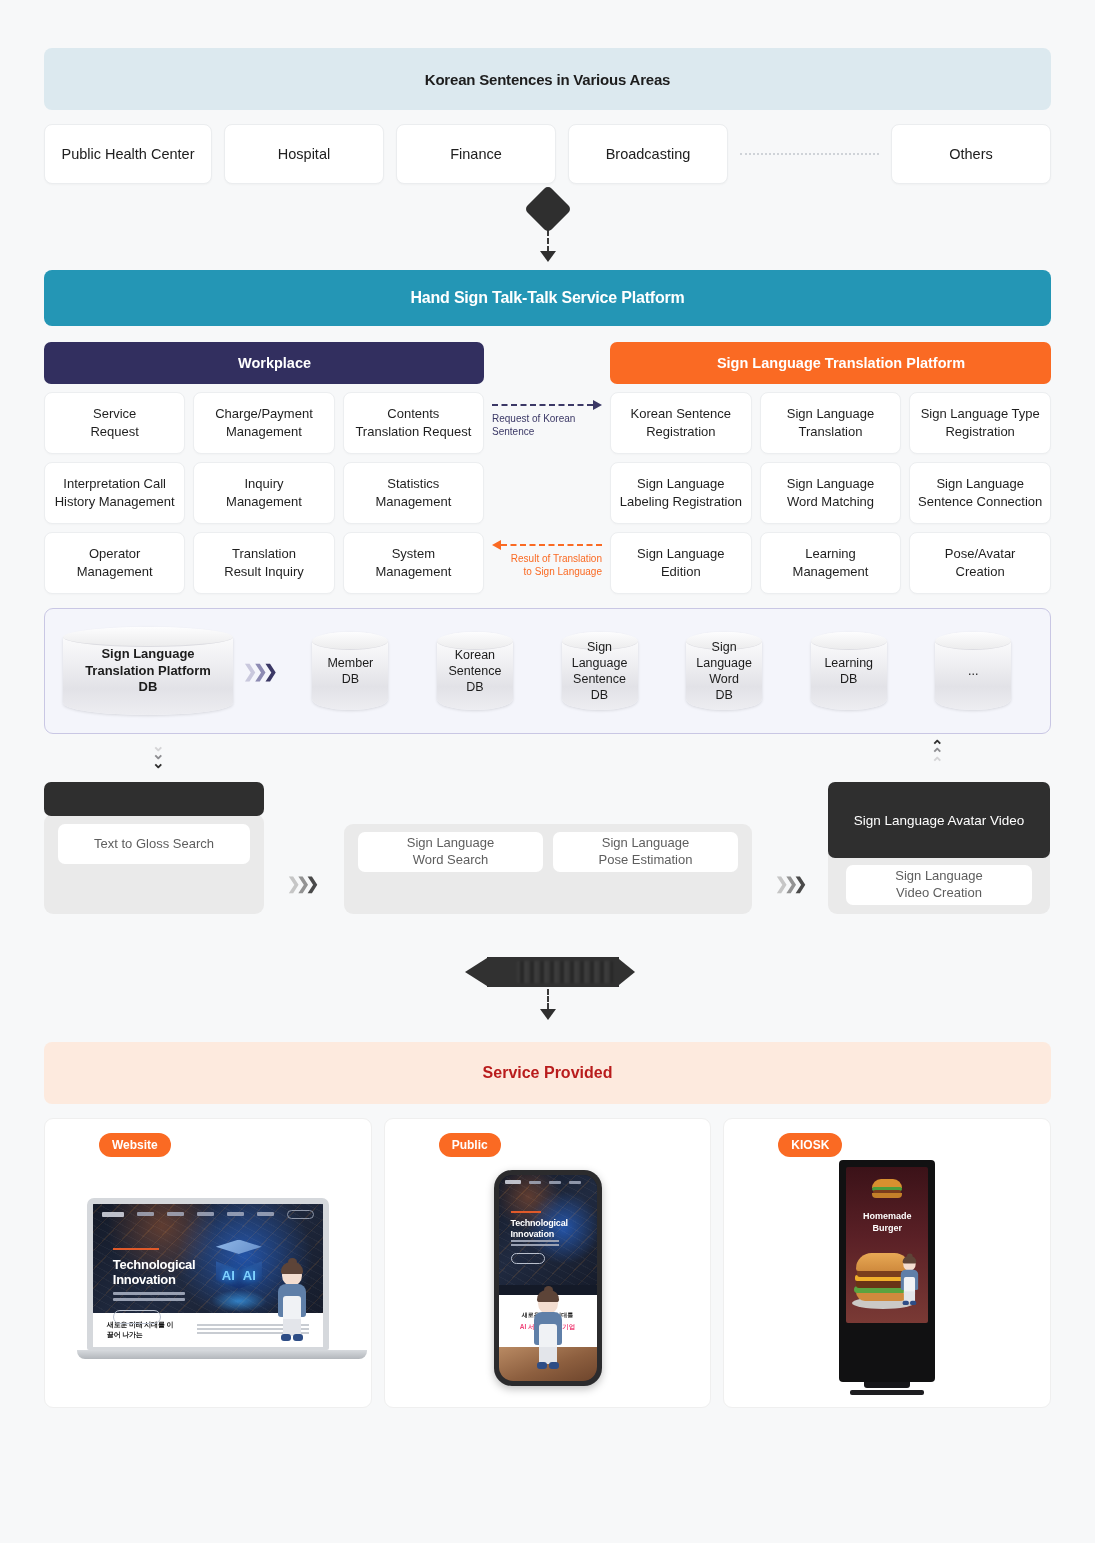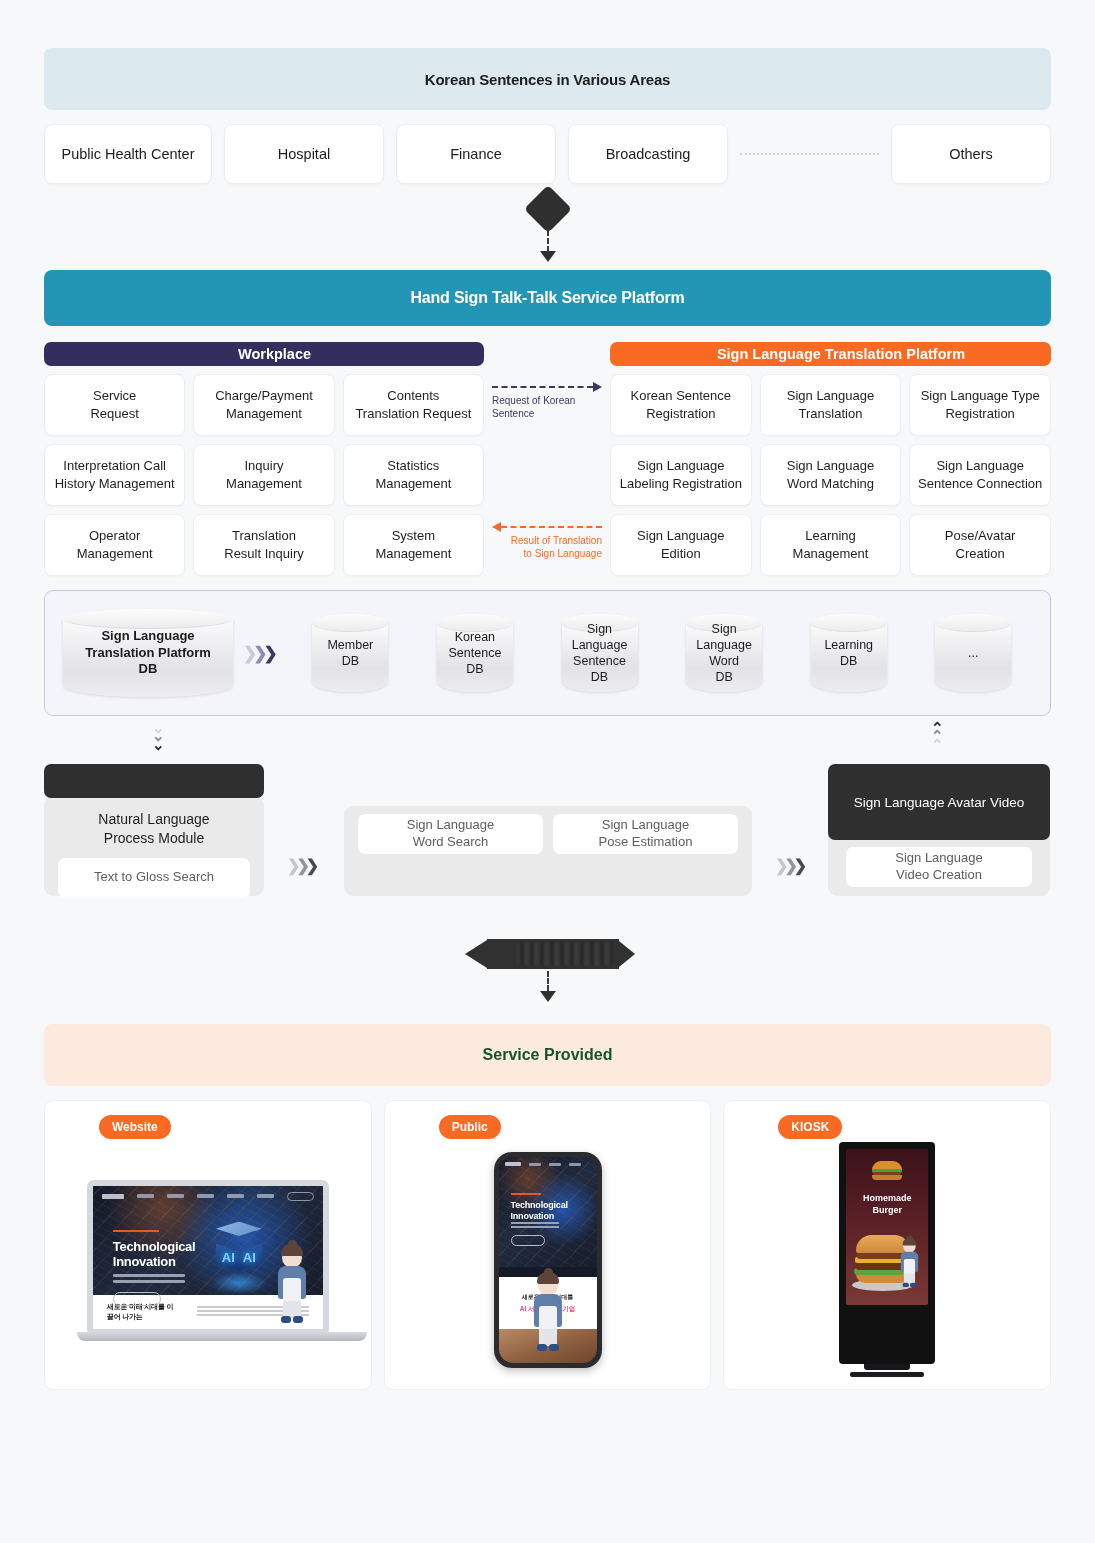--- a/index.html
+++ b/index.html
@@ -111,21 +111,21 @@
     letter-spacing: -0.2px;
   }
 
   
   .group-head-row {
     margin-top: 16px;
     display: flex;
     gap: 0;
   }
   .group-head {
-    height: 24px;
+    height: 42px;
     border-radius: 7px;
     display: flex;
     align-items: center;
     justify-content: center;
     color: #ffffff;
     font-size: 14.5px;
     font-weight: 600;
     padding-left: 21px;
   }
   .group-head.workplace {
@@ -439,21 +439,21 @@
   
   .service-banner {
     height: 62px;
     background: #fdeade;
     border-radius: 8px;
     display: flex;
     align-items: center;
     justify-content: center;
     font-size: 16px;
     font-weight: bold;
-    color: #14532d;
+    color: #b91c1c;
   }
 
   .service-cards {
     margin-top: 14px;
     display: flex;
     gap: 12px;
     height: 290px;
   }
   .svc-card {
     flex: 1;
@@ -869,21 +869,20 @@
 
   <div class="pipeline">
     <div class="dark-tag nlp">
       <span></span>
     </div>
     <div class="dark-tag avatar">
       <span>Sign Language Avatar Video</span>
     </div>
 
     <div class="panel nlp">
-      <div class="panel-title">Natural Language<br>Process Module</div>
       <div class="sub-wrap">
         <div class="sub-pill">
           <span>Text to Gloss Search</span>
         </div>
       </div>
     </div>
 
     <div class="chev-mid a">
       <span>❯</span>
         <span>❯</span>

